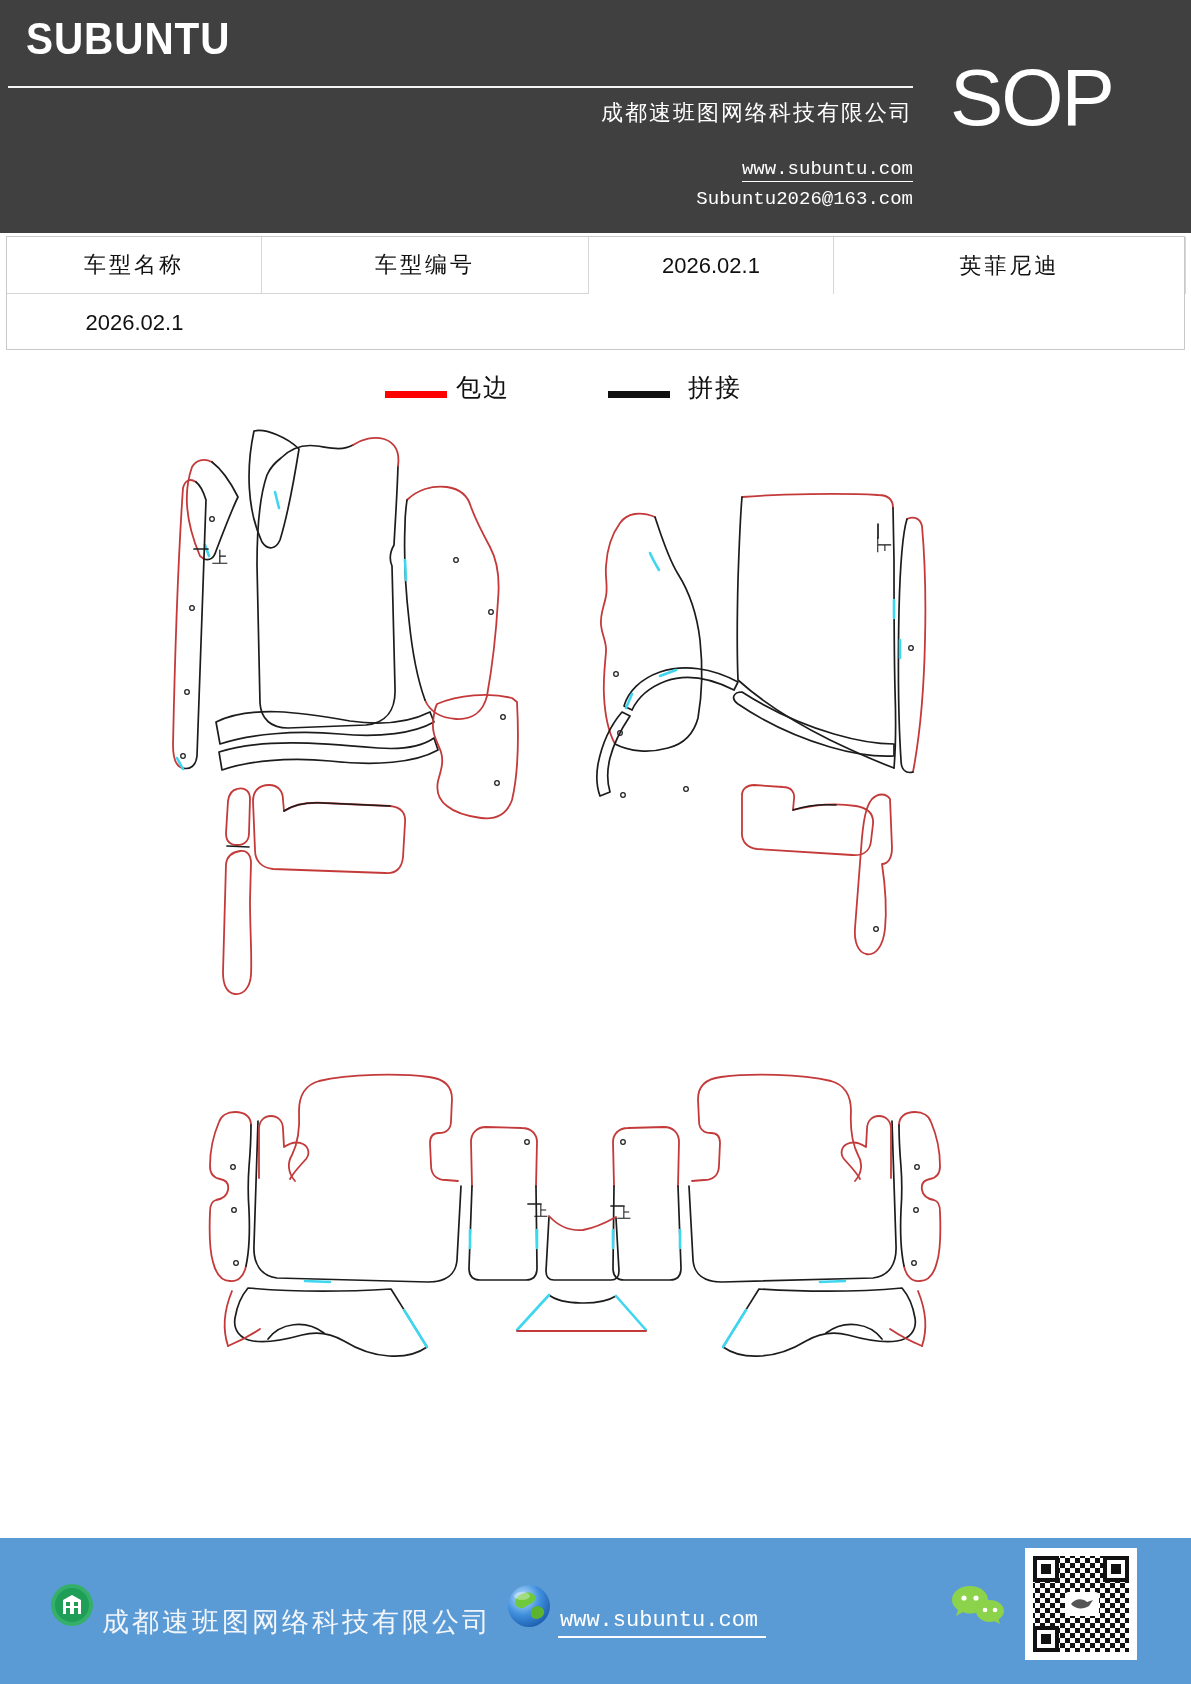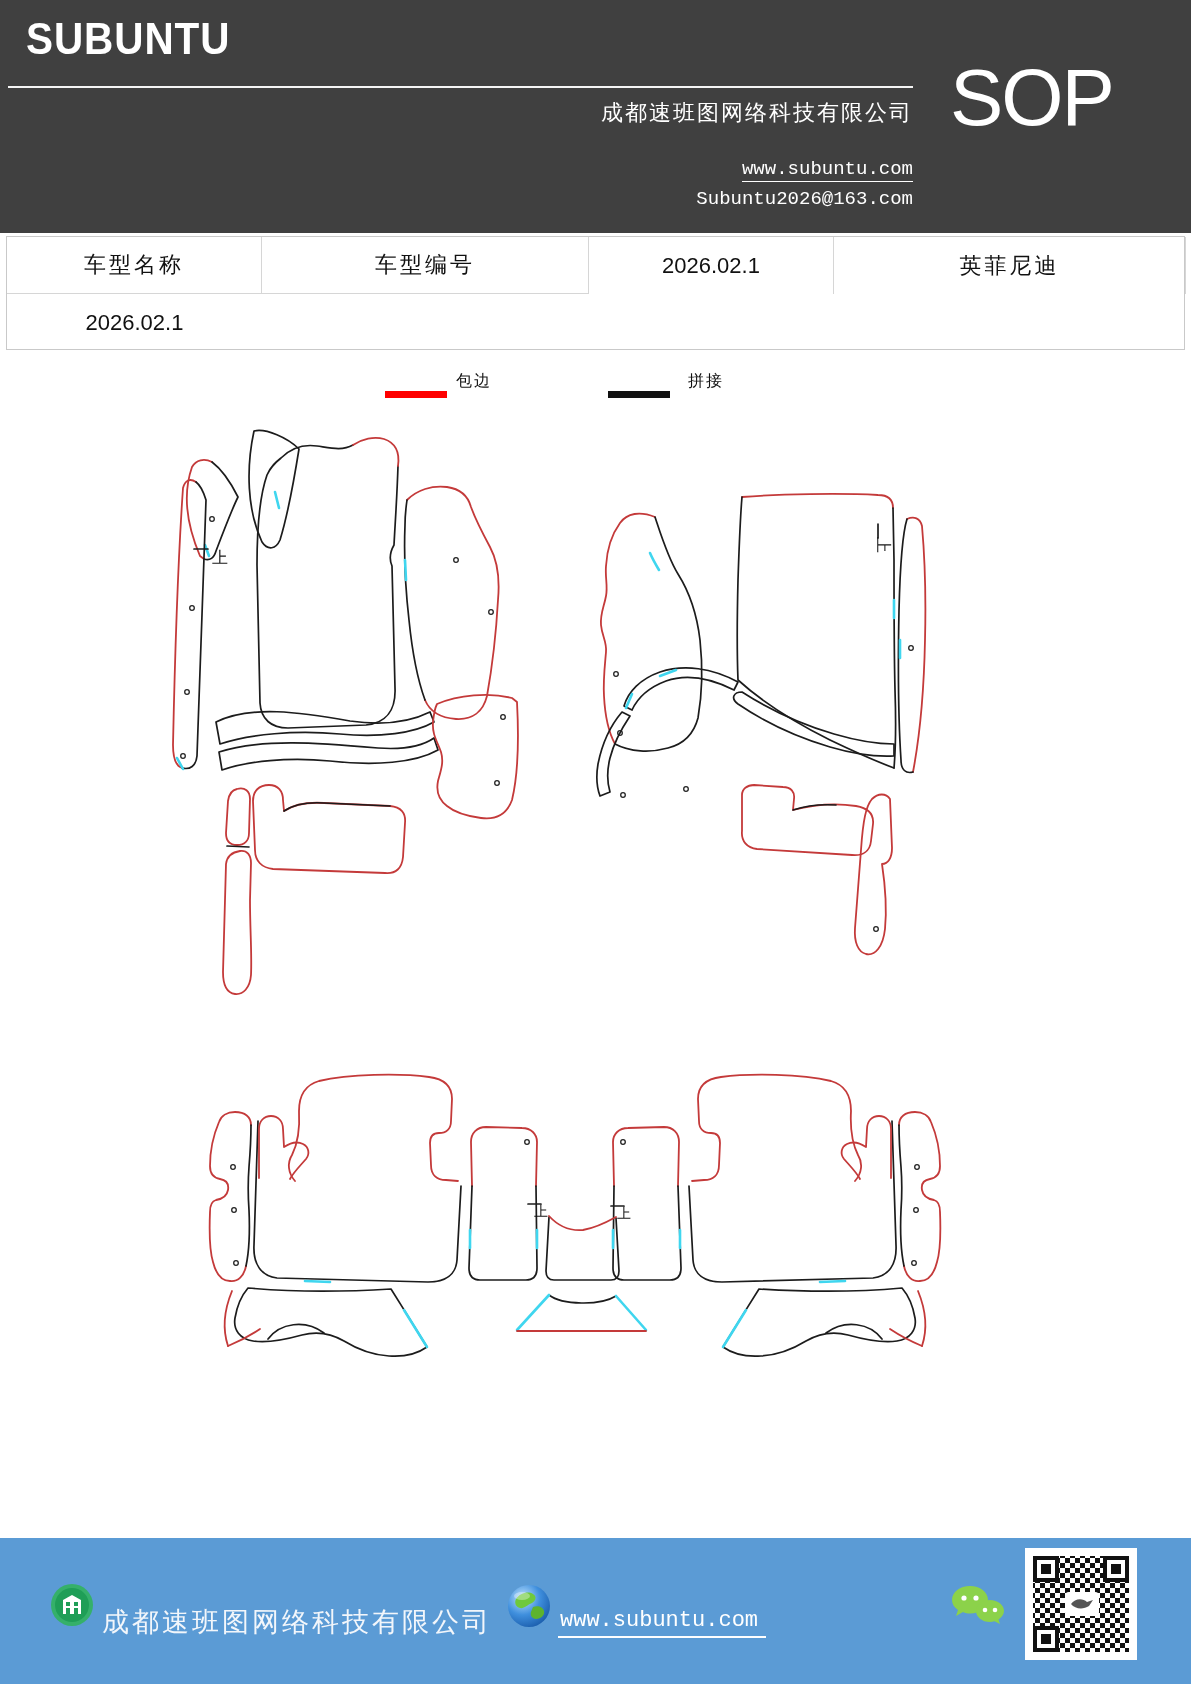--- a/index.html
+++ b/index.html
@@ -31,21 +31,21 @@
   .tbl .cell.last{border-right:none;}
   .tbl .cell.bot{border-bottom:none;}
   .tbl .lab{font-family:"Liberation Serif",serif;letter-spacing:3px;}
   .tbl .val{font-family:"Liberation Sans",sans-serif;}
 
   
   .legend{position:absolute;left:0;top:368px;width:1191px;height:42px;}
   .sw{position:absolute;top:23px;width:62px;height:7px;}
   .sw1{left:385px;}
   .sw2{left:608px;}
-  .lg-lab{position:absolute;top:3px;font-size:16px;color:#111;font-family:"Liberation Serif",serif;letter-spacing:2px;}
+  .lg-lab{position:absolute;top:3px;font-size:25px;color:#111;font-family:"Liberation Serif",serif;letter-spacing:2px;}
   .lg1{left:456px;}
   .lg2{left:688px;}
 
   
   .diag{position:absolute;left:0;top:400px;width:1191px;height:1060px;}
   .diag svg{display:block;}
   .e{fill:none;stroke:var(--edge,#c43a3a);stroke-width:1.8;stroke-linecap:round;stroke-linejoin:round;}
   .s{fill:none;stroke:var(--splice,#1c1c1c);stroke-width:1.7;stroke-linecap:round;stroke-linejoin:round;}
   .a{fill:none;stroke:var(--accent,#3fd6ef);stroke-width:2.6;stroke-linecap:round;}
   .dot{fill:#fff;stroke:#222;stroke-width:1.3;}

